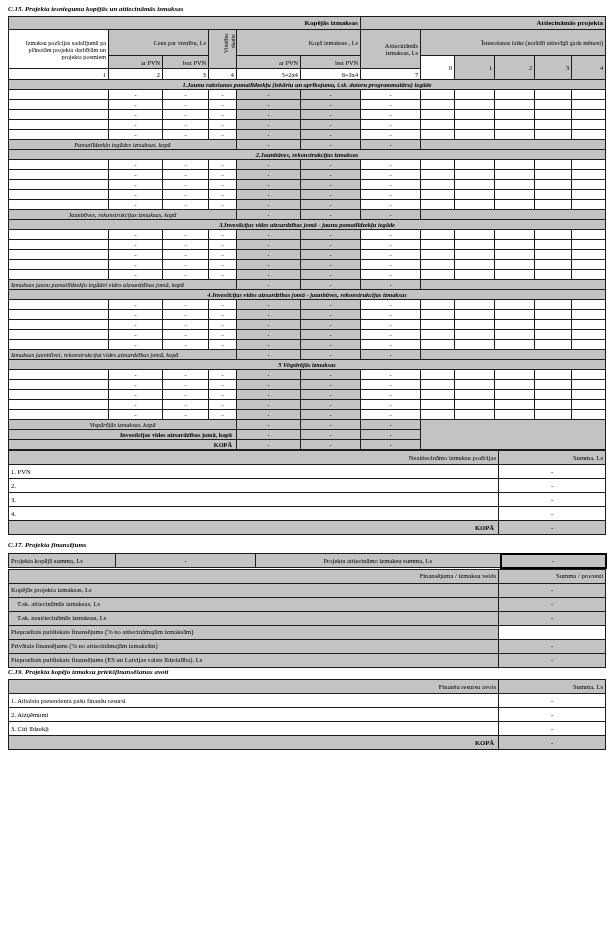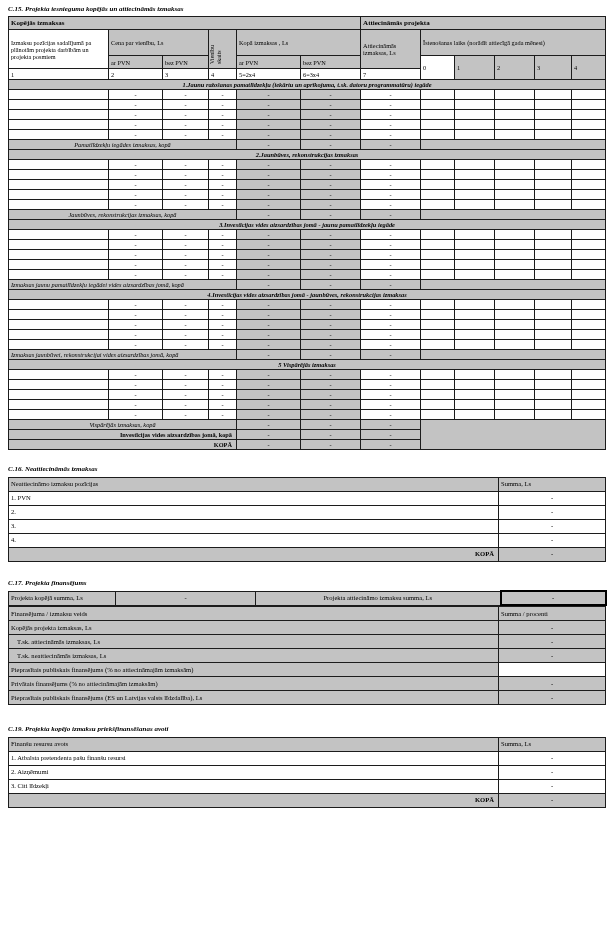--- a/index.html
+++ b/index.html
@@ -1,23 +1,23 @@
 <!DOCTYPE html>
 <html><head>
 <meta charset="utf-8">
 <style>
   *{box-sizing:border-box}
   html,body{margin:0;padding:0;background:#fff;color:#000;font-family:"Liberation Serif",serif}
   .page{width:613px;min-height:945px;padding:5px 16px 12px 8px;background:#fff}
   .tt{font-size:7px;font-weight:bold;font-style:italic;margin:0 0 3px 0;line-height:1.2}
-  .mt1{margin-top:15px}.mt2{margin-top:17px}.mt3{margin-top:16px}.mt4{margin-top:20px}
+  .mt1{margin-top:15px}.mt2{margin-top:6px}.mt3{margin-top:16px}.mt4{}
   table{border-collapse:collapse;table-layout:fixed;width:597px;border:1.5px solid #000}
   td,th{border:1px solid #1c1c1c;font-size:6.3px;font-weight:normal;text-align:left;
         padding:0 2px;line-height:1.15;height:11px;overflow:hidden;vertical-align:middle}
-  th{text-align:left}
+  th{text-align:right}
   .g{background:#c3c3c3}
   .c{text-align:center}
   .big{font-size:7px;font-weight:bold;height:13px}
   .hB{height:26px;white-space:normal}
   .hC{height:13px}
   .hD{height:11px}
   .whitehead{background:#fff;white-space:normal;font-size:6.2px}
   .vert{padding:0}
   .vert span{display:inline-block;writing-mode:vertical-rl;transform:rotate(180deg);
              font-size:6px;line-height:1.1;white-space:normal;max-height:30px}
@@ -497,21 +497,20 @@
         </tr>
         <tr>
           <td class="g boldright" colspan="4">KOPĀ</td>
           <td class="c g">-</td>
           <td class="c g">-</td>
           <td class="c g">-</td>
         </tr>
       </tbody>
   </table>
 
-  <p class="tt mt1">C.16. Neattiecināmās izmaksas</p>
   <table class="small">
     <colgroup>
         <col style="width:490px">
         <col style="width:107px">
       </colgroup>
     <tbody>
         <tr>
       <th class="g">Neattiecināmo izmaksu pozīcijas</th>
       <th class="g">Summa, Ls</th>
     </tr>

